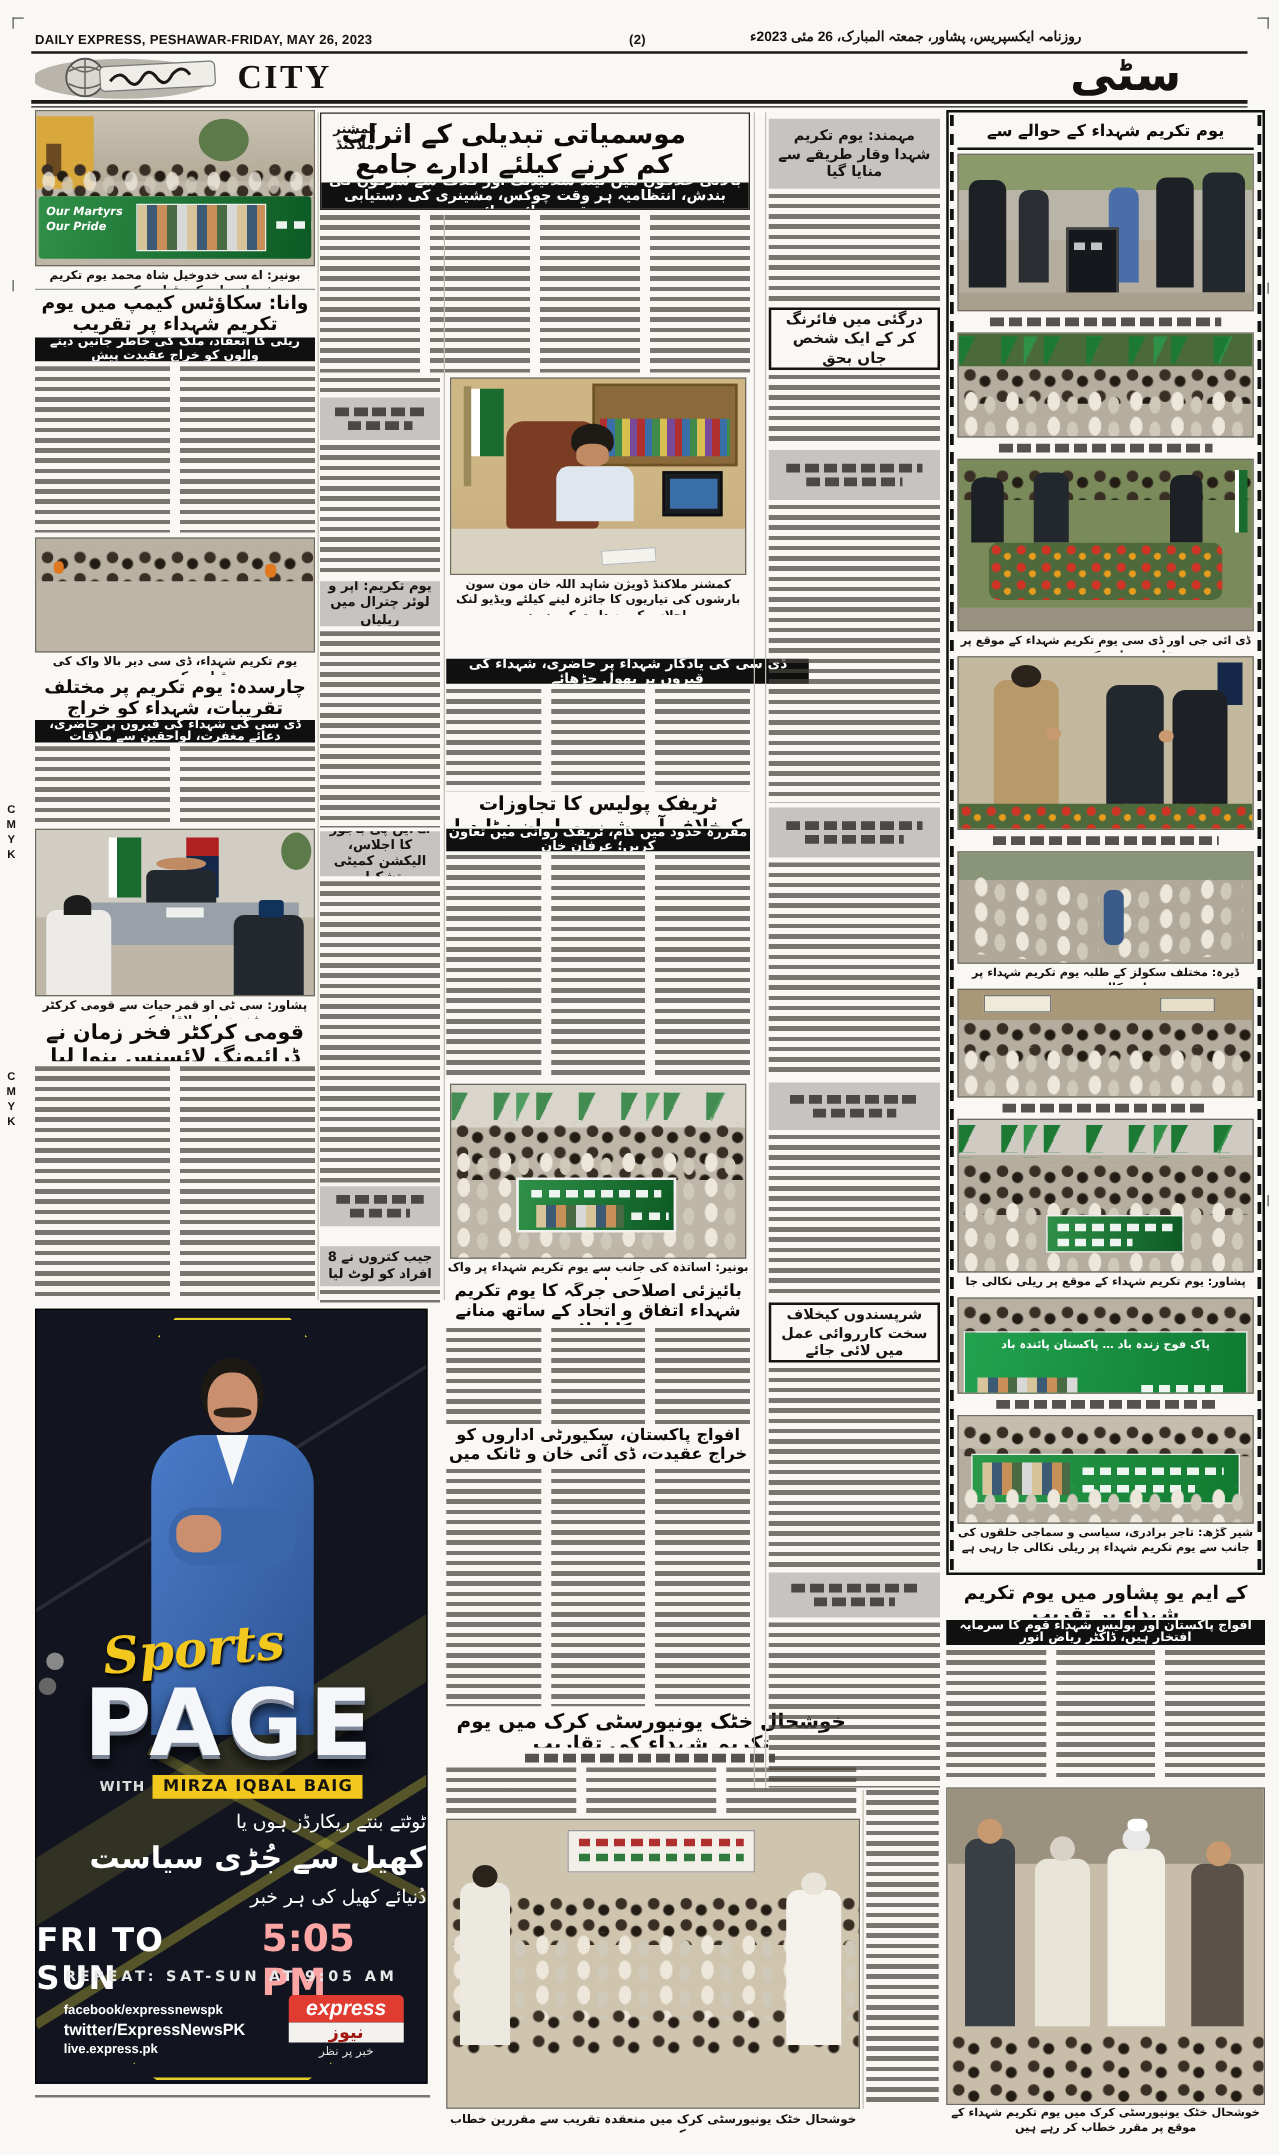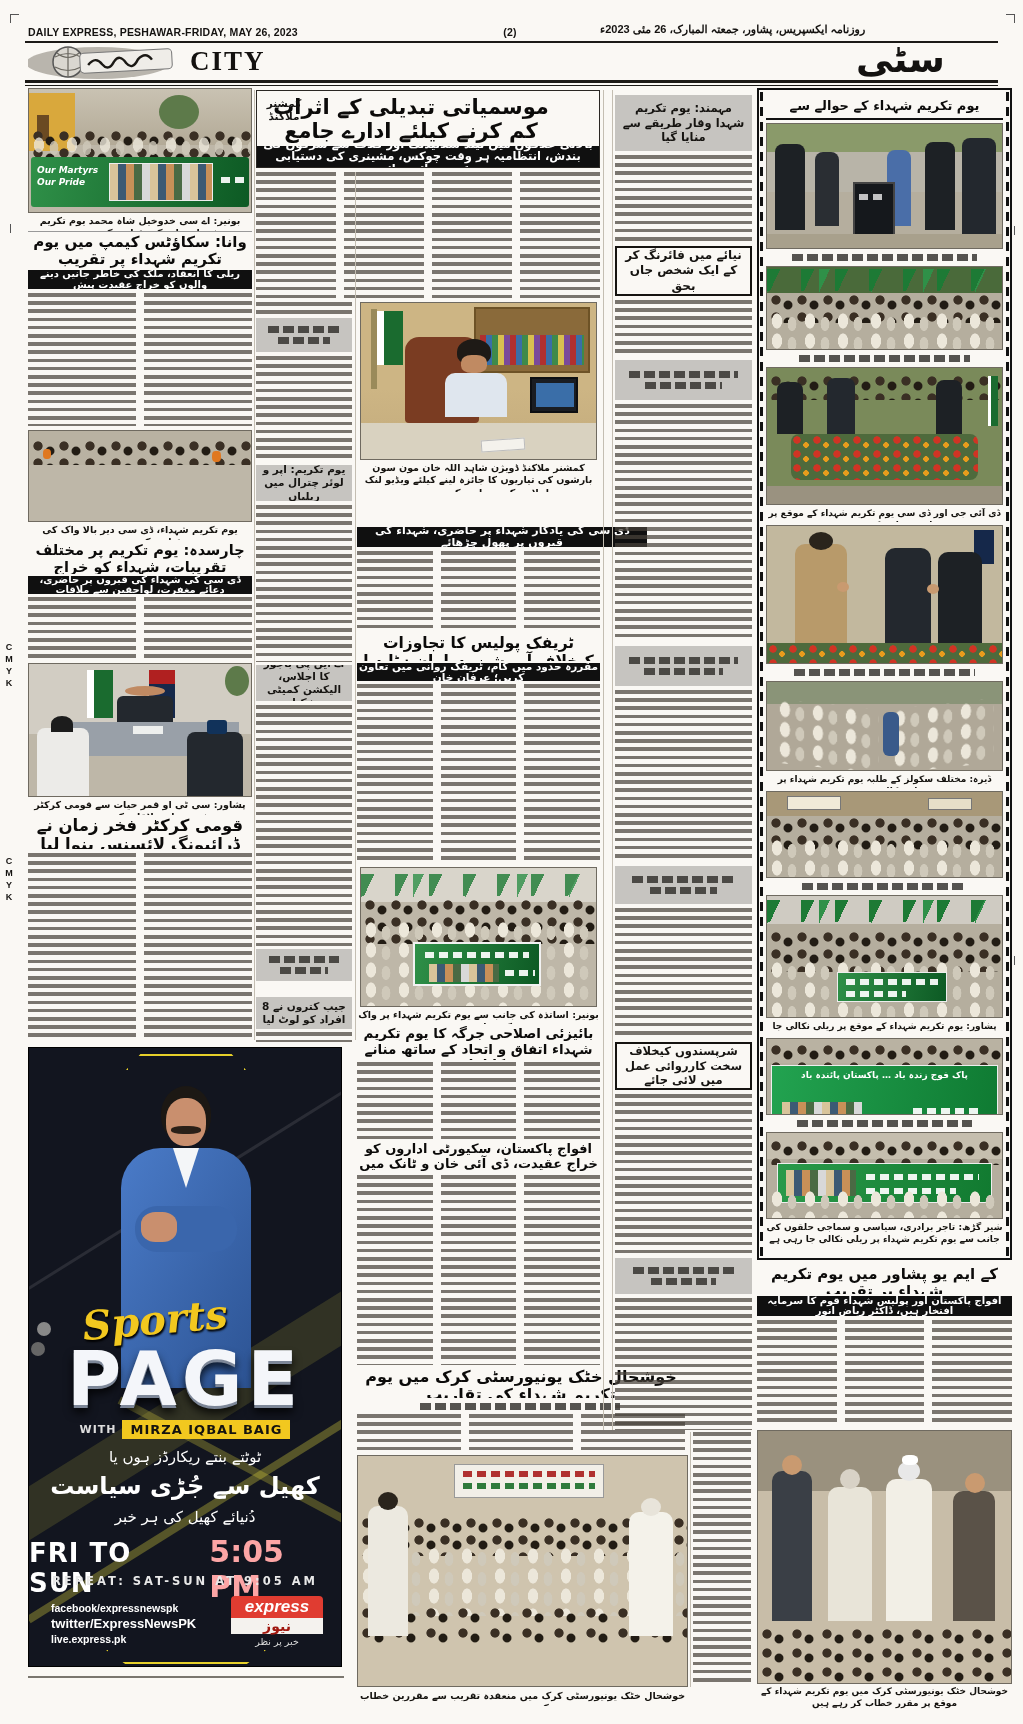--- a/index.html
+++ b/index.html
@@ -35,21 +35,21 @@
   .flowers{background-image:radial-gradient(circle 4px at 6px 6px,#d03424 0 3.4px,transparent 4px),
            radial-gradient(circle 3px at 15px 11px,#e89c1c 0 2.6px,transparent 3px);background-size:20px 14px;background-color:#4e6a3c;}
   .flags{background-image:linear-gradient(115deg,#1d7a35 0 12px,transparent 12px),linear-gradient(115deg,#2f9048 0 10px,transparent 10px);
          background-size:34px 22px,52px 26px;background-repeat:repeat-x;}
   
   #strip{border:2.5px solid #111;background:#faf8f4;display:flex;flex-direction:column;gap:3px;padding:4px 7px;}
   #strip .sphoto{position:relative;background:#b5ae9e;overflow:hidden;border:1px solid #6f6a60;flex:none;}
   .striprail{width:3px;background-image:repeating-linear-gradient(180deg,#111 0 9px,transparent 9px 15px);}
   
   #ad{background:#12151f;border:1px solid #000;overflow:hidden;}
-  .ad-urdu{color:#fff;text-align:center;direction:rtl;}
+  .ad-urdu{color:#fff;direction:rtl;}
   
   .mh-small{font-family:"Liberation Sans",sans-serif;font-size:10.5px;font-weight:bold;letter-spacing:.2px;}
   #city-en{font-family:"Liberation Serif",serif;font-size:27px;font-weight:900;letter-spacing:2px;}
   .cmyk{writing-mode:vertical-rl;text-orientation:upright;font-size:9px;font-weight:bold;letter-spacing:2px;color:#141210;
         font-family:"Liberation Sans",sans-serif;}
   .regmark{border-left:1.5px solid #555;border-top:1.5px solid #555;width:9px;height:9px;}
 </style>
 </head>
 <body>
 
@@ -243,21 +243,21 @@
     <div class="f heads" style="top:150px;height:42px;left:0;right:0;background-size:32px 20px;"></div>
     <div class="f" style="left:10px;top:50px;width:40px;height:130px;background:#ece9e0;border-radius:10px 10px 0 0;"></div>
     <div class="f" style="left:20px;top:36px;width:20px;height:18px;background:#2a241c;border-radius:50%;"></div>
     <div class="f" style="right:14px;top:56px;width:44px;height:124px;background:#f4f2ea;border-radius:10px 10px 0 0;"></div>
     <div class="f" style="right:26px;top:42px;width:20px;height:18px;background:#e8e4da;border-radius:50%;"></div>
   </div>
   <div class="abs cap urdu" style="left:357px;top:1690px;width:331px;height:16px;font-size:9.5px;">خوشحال خٹک یونیورسٹی کرک میں منعقدہ تقریب سے مقررین خطاب کر رہے ہیں</div>
 
   <div class="abs gbox urdu" style="left:615px;top:95px;width:137px;height:56px;font-size:11.5px;">مہمند: یوم تکریم شہدا وقار طریقے سے منایا گیا</div>
   <div class="abs sim" style="left:615px;top:155px;width:137px;height:87px;"></div>
-  <div class="abs obox urdu" style="left:615px;top:246px;width:137px;height:50px;font-size:12px;">نیائے میں فائرنگ کر کے ایک شخص جاں بحق</div>
+  <div class="abs obox urdu" style="left:615px;top:246px;width:137px;height:50px;font-size:12px;">درگئی میں فائرنگ کر کے ایک شخص جاں بحق</div>
   <div class="abs sim" style="left:615px;top:300px;width:137px;height:56px;"></div>
   <div class="abs gbox" style="left:615px;top:360px;width:137px;height:40px;">
     <div class="dash" style="width:84%;"></div>
       <div class="dash" style="width:60%;"></div>
   </div>
   <div class="abs sim" style="left:615px;top:404px;width:137px;height:238px;"></div>
   <div class="abs gbox" style="left:615px;top:646px;width:137px;height:40px;">
     <div class="dash" style="width:84%;"></div>
       <div class="dash" style="width:62%;"></div>
   </div>

